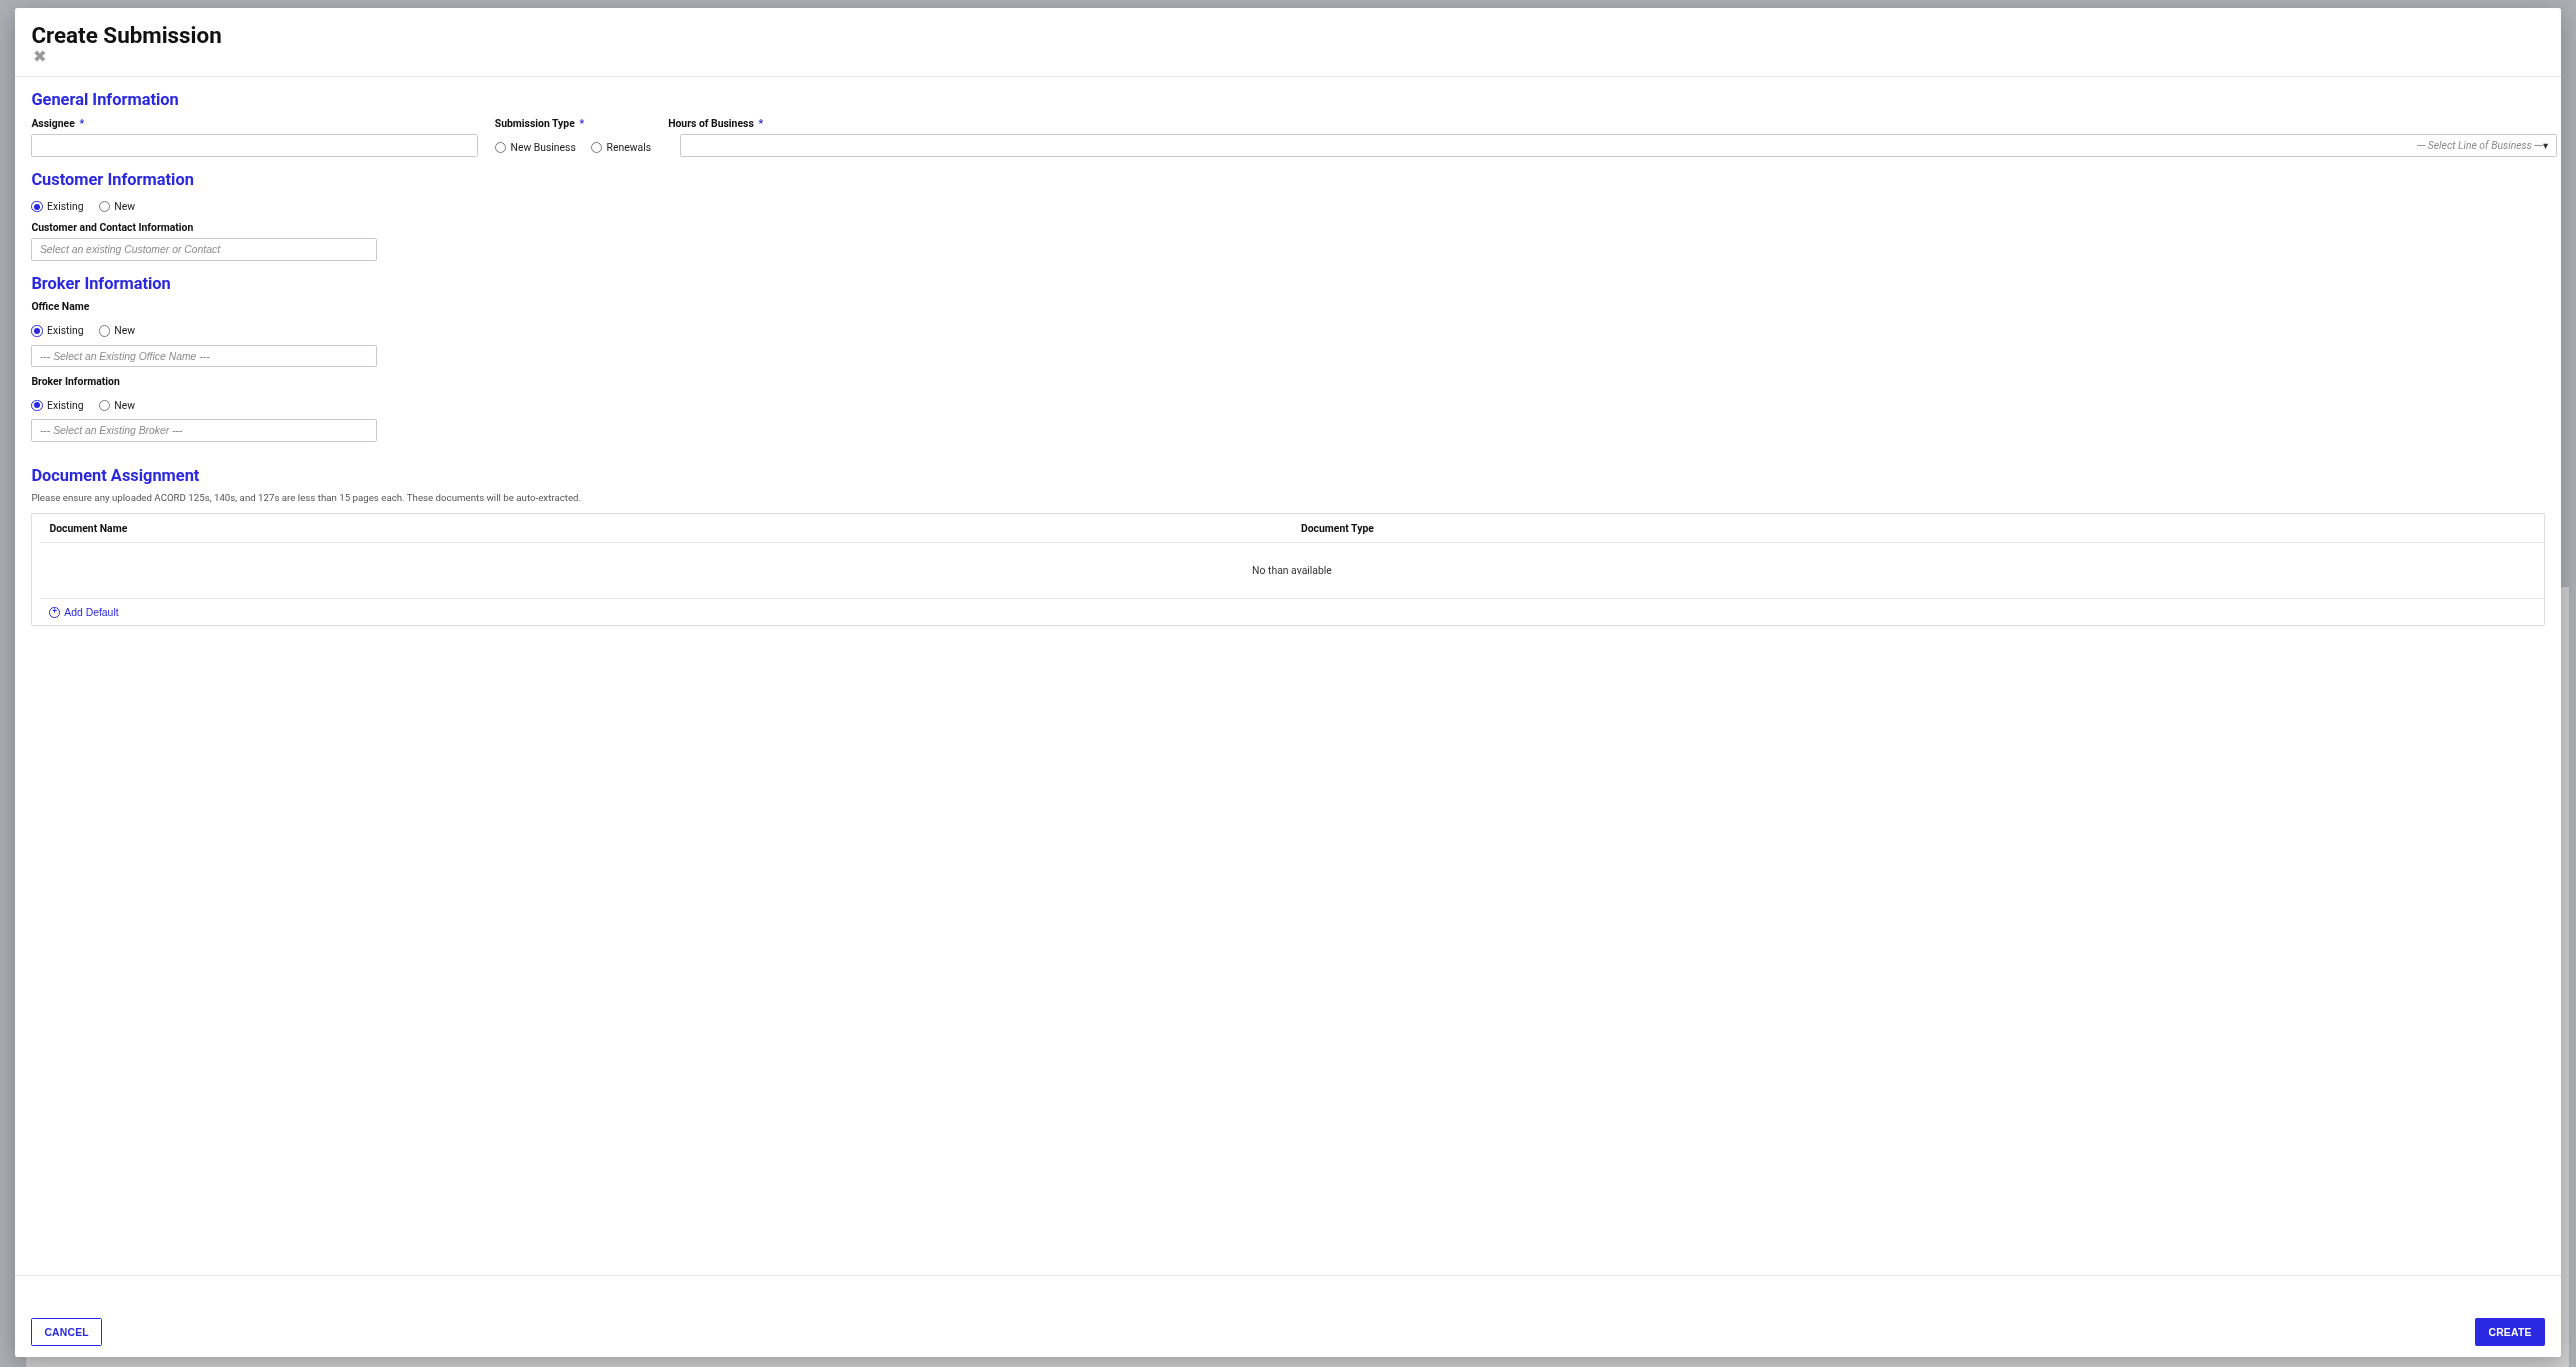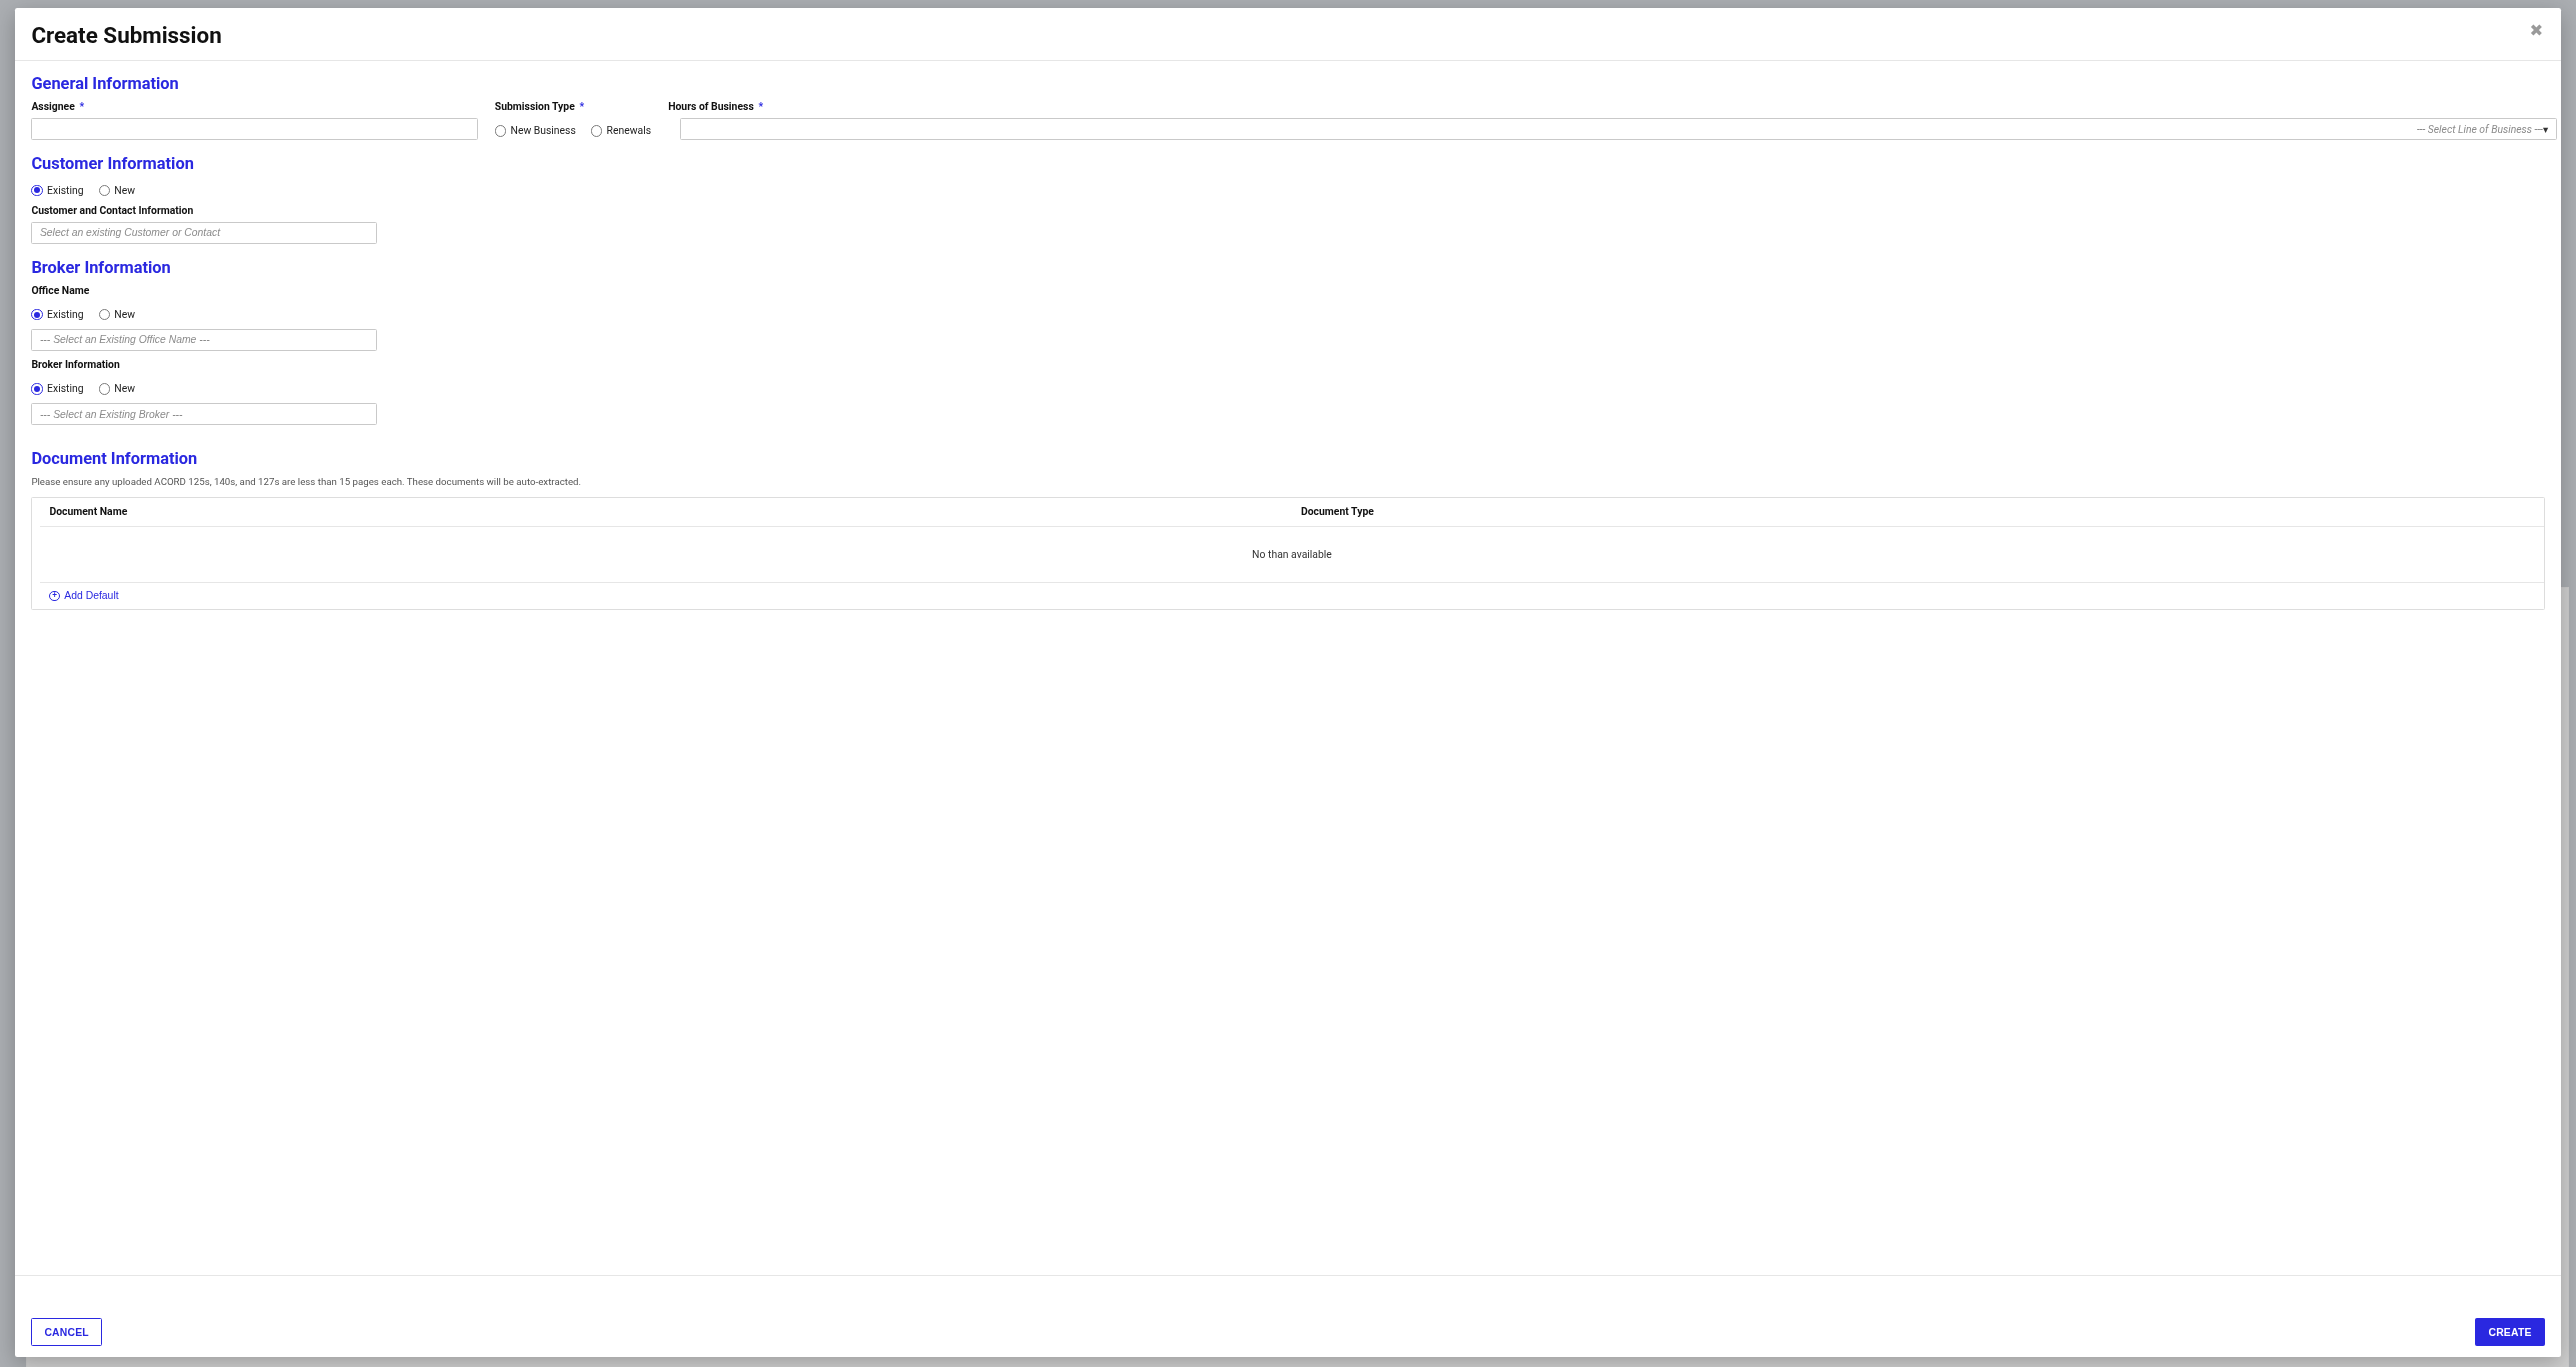--- a/index.html
+++ b/index.html
@@ -45,20 +45,21 @@
     flex-direction: column;
     box-shadow: 0 6px 22.4px rgba(0,0,0,0.25);
   }
 
   .modal-header {
     padding: 13.4px 16.4px 12px 16.4px;
     border-bottom: 0.7px solid #e6e6e6;
     display: flex;
     align-items: flex-start;
     justify-content: space-between;
+    flex-direction: column;
   }
   .modal-title {
     font-size: 22.4px;
     font-weight: 700;
     color: #111;
   }
   .close-btn {
     font-size: 16.4px;
     color: #9a9a9a;
     cursor: pointer;
@@ -333,21 +334,21 @@
         </label>
       </div>
       <div class="subfield narrow">
         <input type="text" class="text-input" placeholder="--- Select an Existing Broker ---" style="">
       </div>
     </div>
 
     <div class="gap-block"></div>
     <div class="gap-block"></div>
 
-    <div class="section-title">Document Information</div>
+    <div class="section-title">Document Assignment</div>
     <div class="doc-note">Please ensure any uploaded ACORD 125s, 140s, and 127s are less than 15 pages each. These documents will be auto-extracted.</div>
 
     <div class="doc-table">
       <div class="doc-head">
         <div class="doc-col name">Document Name</div>
         <div class="doc-col type">Document Type</div>
       </div>
       <div class="doc-empty">No than available</div>
       <div class="add-doc-row">
         <button class="add-doc">

